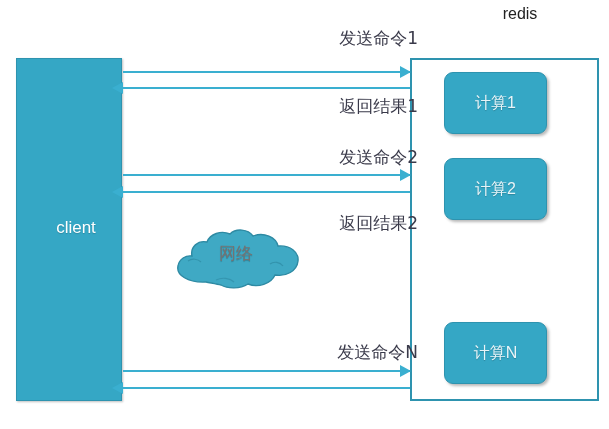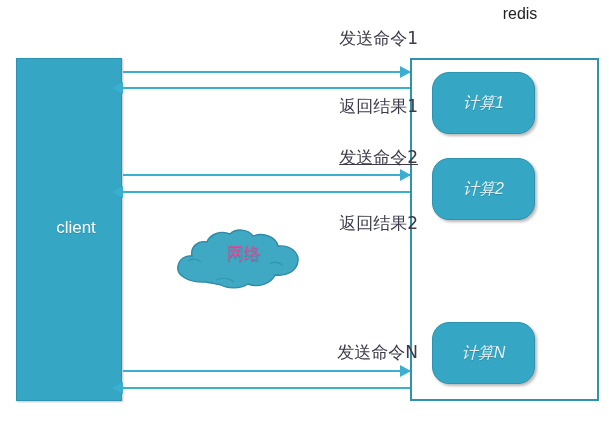--- a/index.html
+++ b/index.html
@@ -59,31 +59,30 @@
     font-size: 16px;
     line-height: 20px;
   }
 
   
   .compute-box {
     width: 103px;
     height: 62px;
     background: #35A7C5;
     border: 1px solid #2E93AF;
-    border-radius: 17px;
+    border-radius: 9px;
     box-sizing: border-box;
     box-shadow: 2px 2px 3px rgba(0,0,0,0.28);
     color: #E8F4F8;
     font-size: 16px;
     display: flex;
     align-items: center;
     justify-content: center;
     text-shadow: 0 1px 1px rgba(0,0,0,0.2);
-    left: 432px;
-    font-style: italic;
+    left: 444px;
   }
   #compute-1 { top: 72px; }
   #compute-2 { top: 158px; }
   #compute-n { top: 322px; }
 
   
   .arrow-line {
     height: 2px;
     background: #3AAFD0;
     left: 123px;
@@ -125,39 +124,39 @@
     width: 300px;
     left: 118px;
     text-align: right;
     color: #3A3A4A;
     font-size: 17px;
     line-height: 22px;
     font-family: "DejaVu Sans", "Liberation Sans", sans-serif;
   }
   #label-send-1 { top: 27px; }
   #label-recv-1 { top: 95px; }
-  #label-send-2 { top: 146px; text-decoration: underline; }
+  #label-send-2 { top: 146px; }
   #label-recv-2 { top: 204px; margin-top: 8px; }
   #label-send-n { top: 341px; }
   #label-recv-n { top: 394px; }
 
   
   #cloud-wrap {
     left: 172px;
     top: 228px;
     width: 136px;
     height: 62px;
   }
   #cloud-wrap svg { display: block; }
   #cloud-label {
-    left: 176px;
+    left: 168px;
     top: 244px;
     width: 136px;
     text-align: center;
-    color: #ec4899;
+    color: #737373;
     font-size: 17px;
     line-height: 20px;
     text-shadow: 0 1px 1px rgba(0,0,0,0.22);
   }
 </style>
 </head>
 <body>
 
 <div id="canvas">
 

